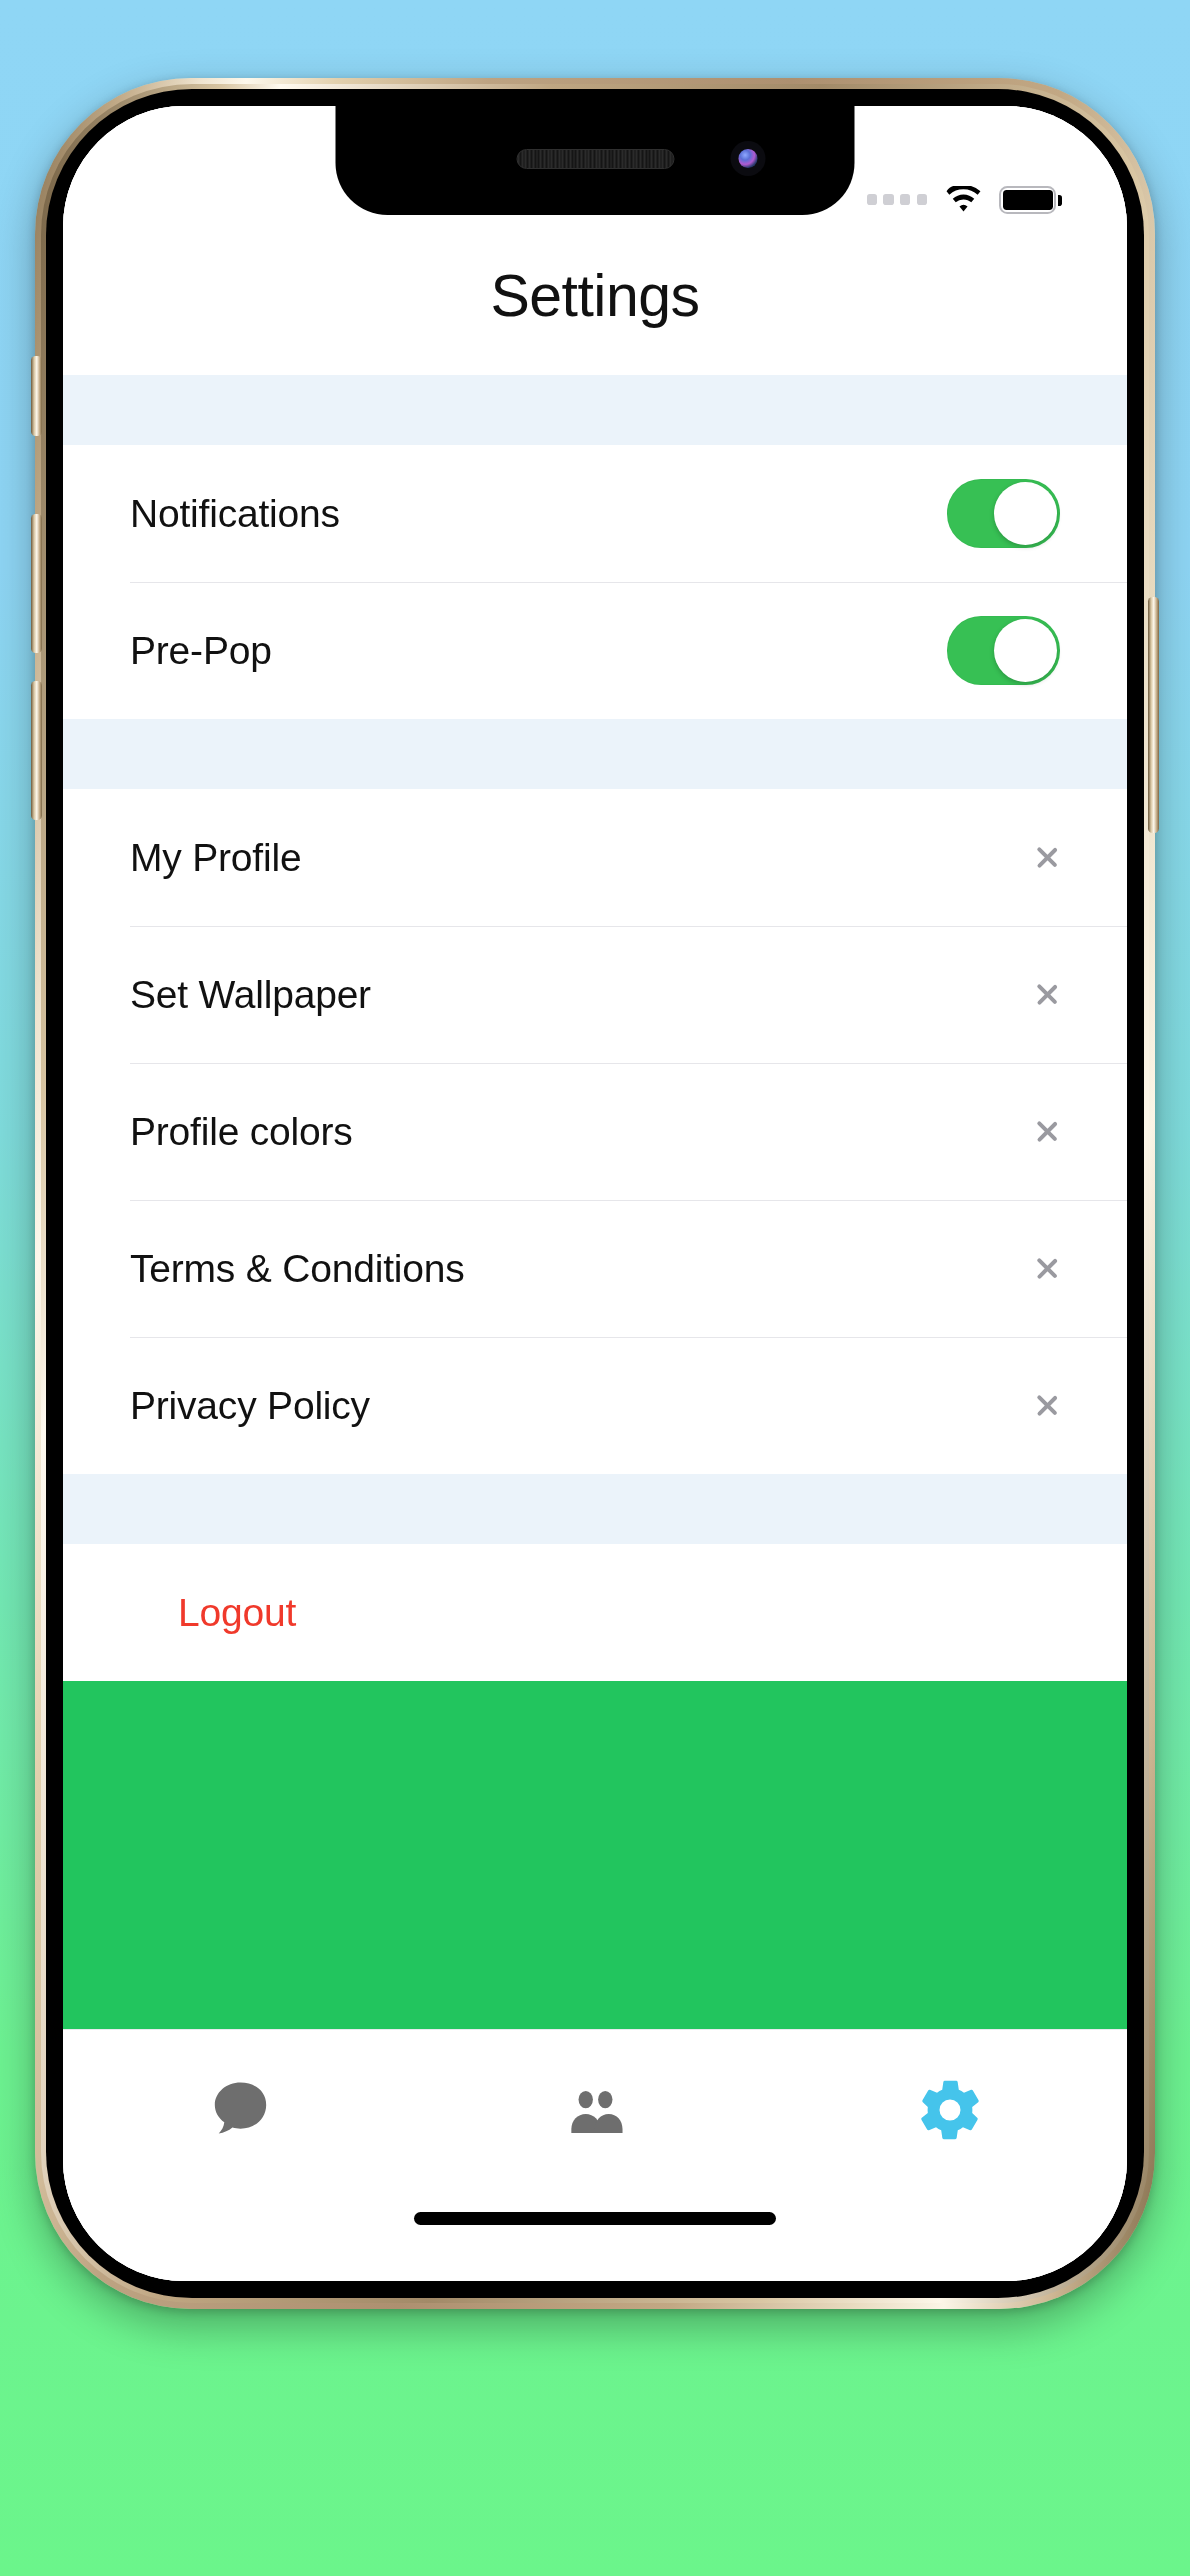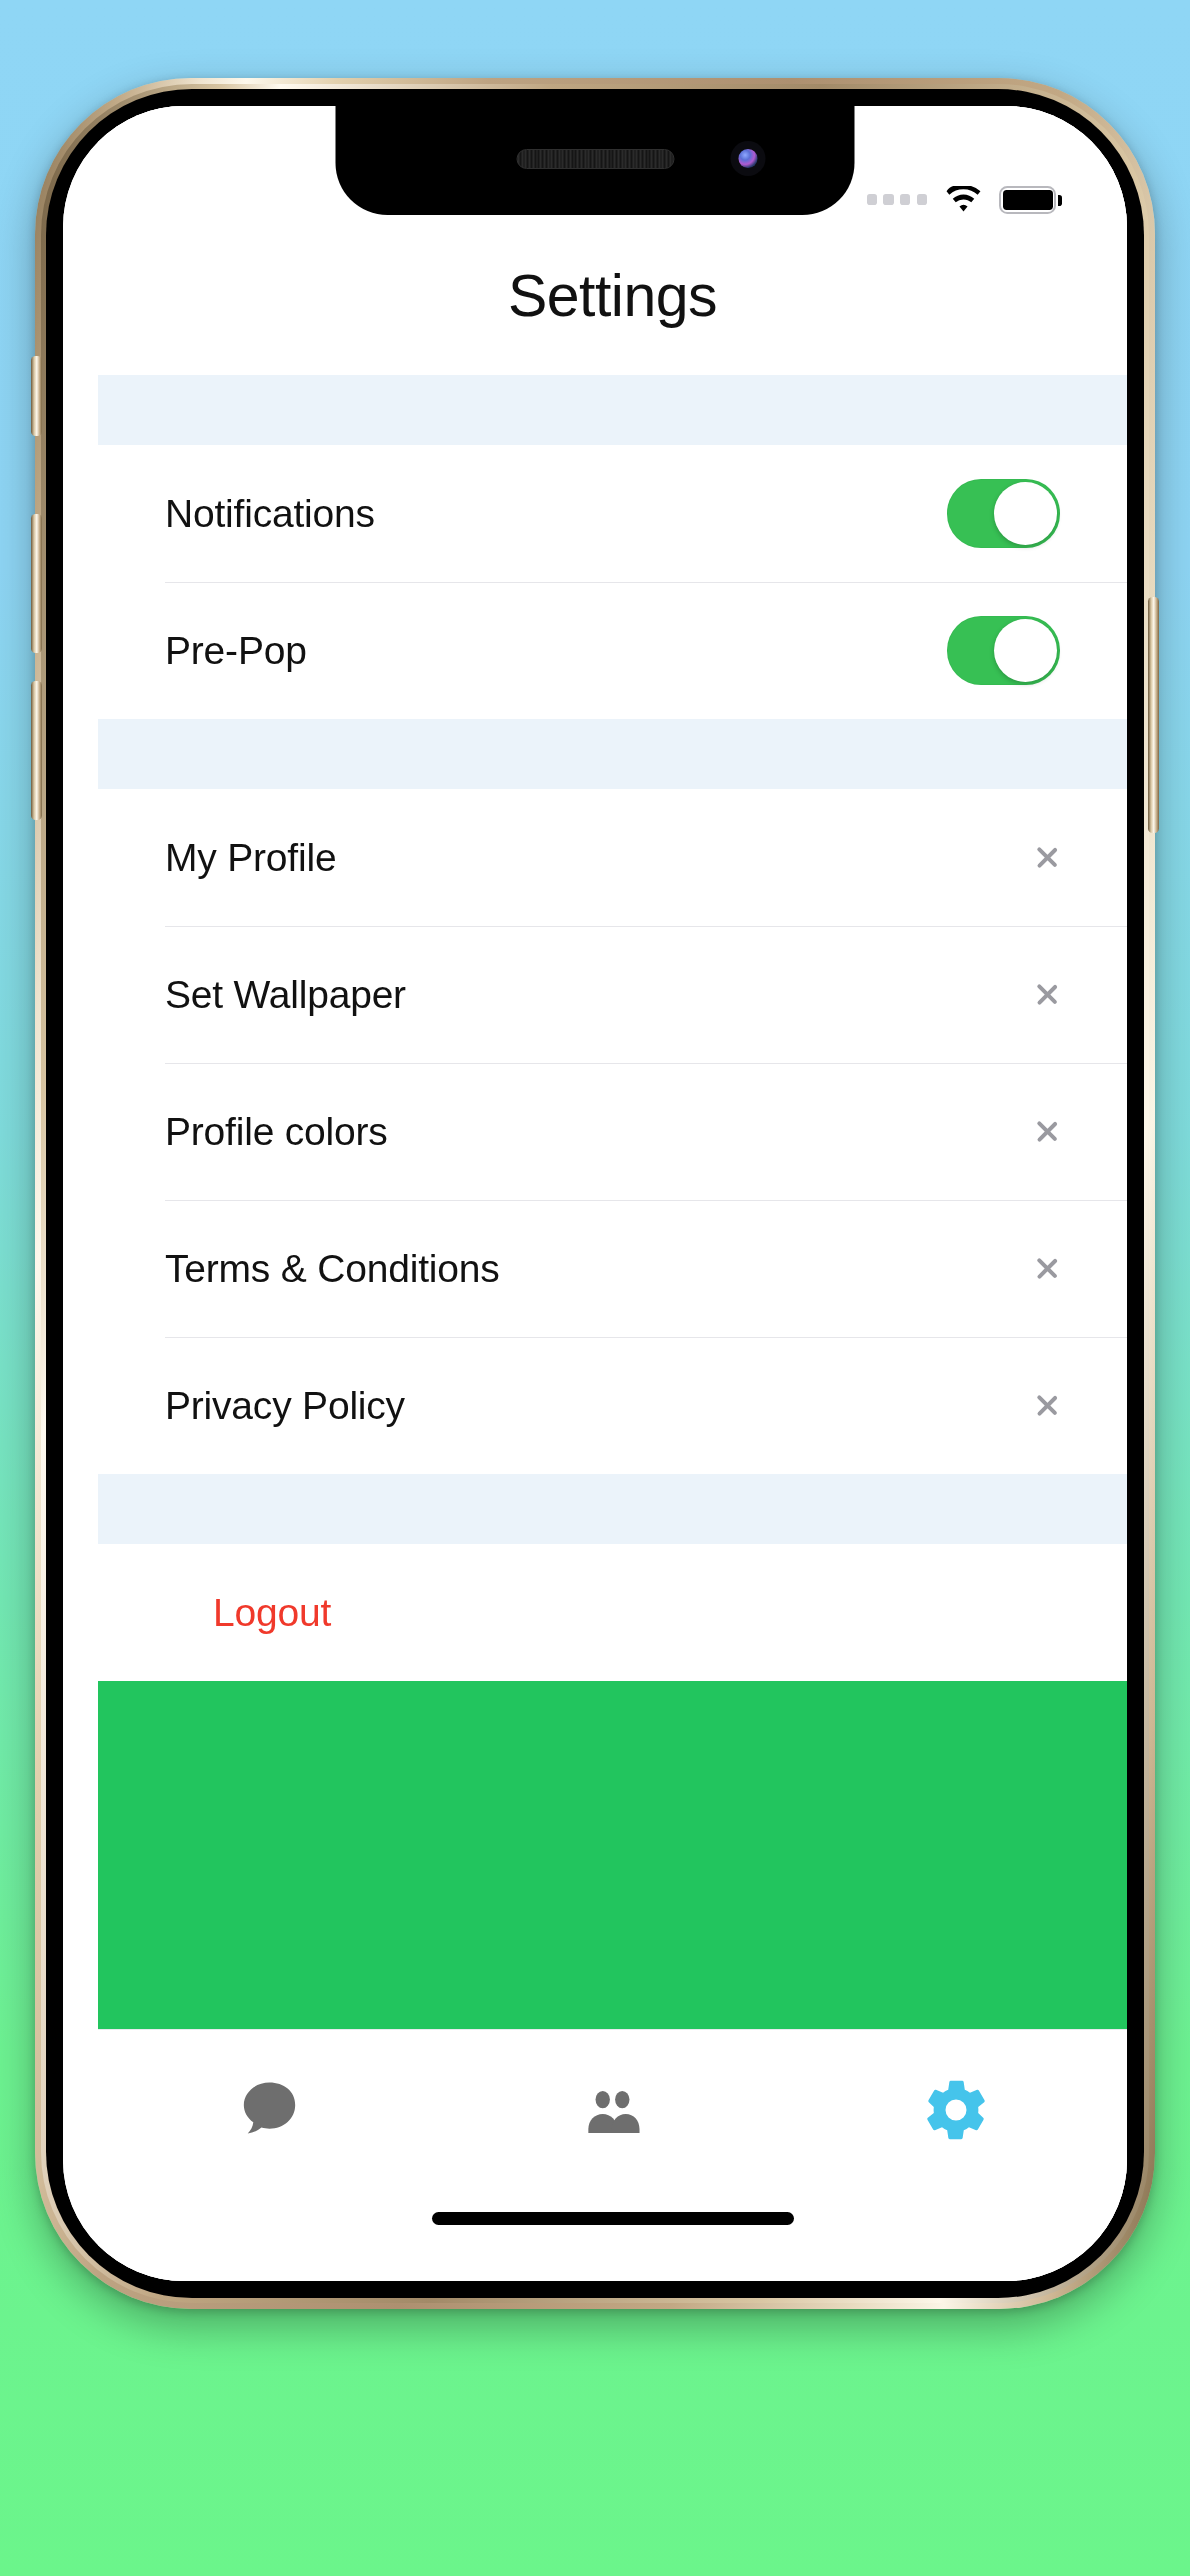--- a/index.html
+++ b/index.html
@@ -114,21 +114,20 @@
     padding:1.9px; display:flex; align-items:center;
   }
   .battery-fill { width:100%; height:100%; background:#000; border-radius:3.7px; }
   .battery-cap { width:3.7px; height:11px; background:#000; border-radius:0 2.8px 2.8px 0; margin-left:1.9px; }
 
   
   .content {
     position:absolute; top:0; left:0; right:0; bottom:0;
     display:flex; flex-direction:column;
     background:#fff;
-    padding-left:35px;
   }
   .nav-title-bar {
     height:269px;
     display:flex; align-items:flex-end; justify-content:center;
     padding-bottom:45px;
     background:#fff;
   }
   .nav-title { font-size:59px; color:#111; font-weight:400; letter-spacing:-0.5px;}
 
   .scroll-area { flex:1; background:#22c55e; overflow:hidden; }

